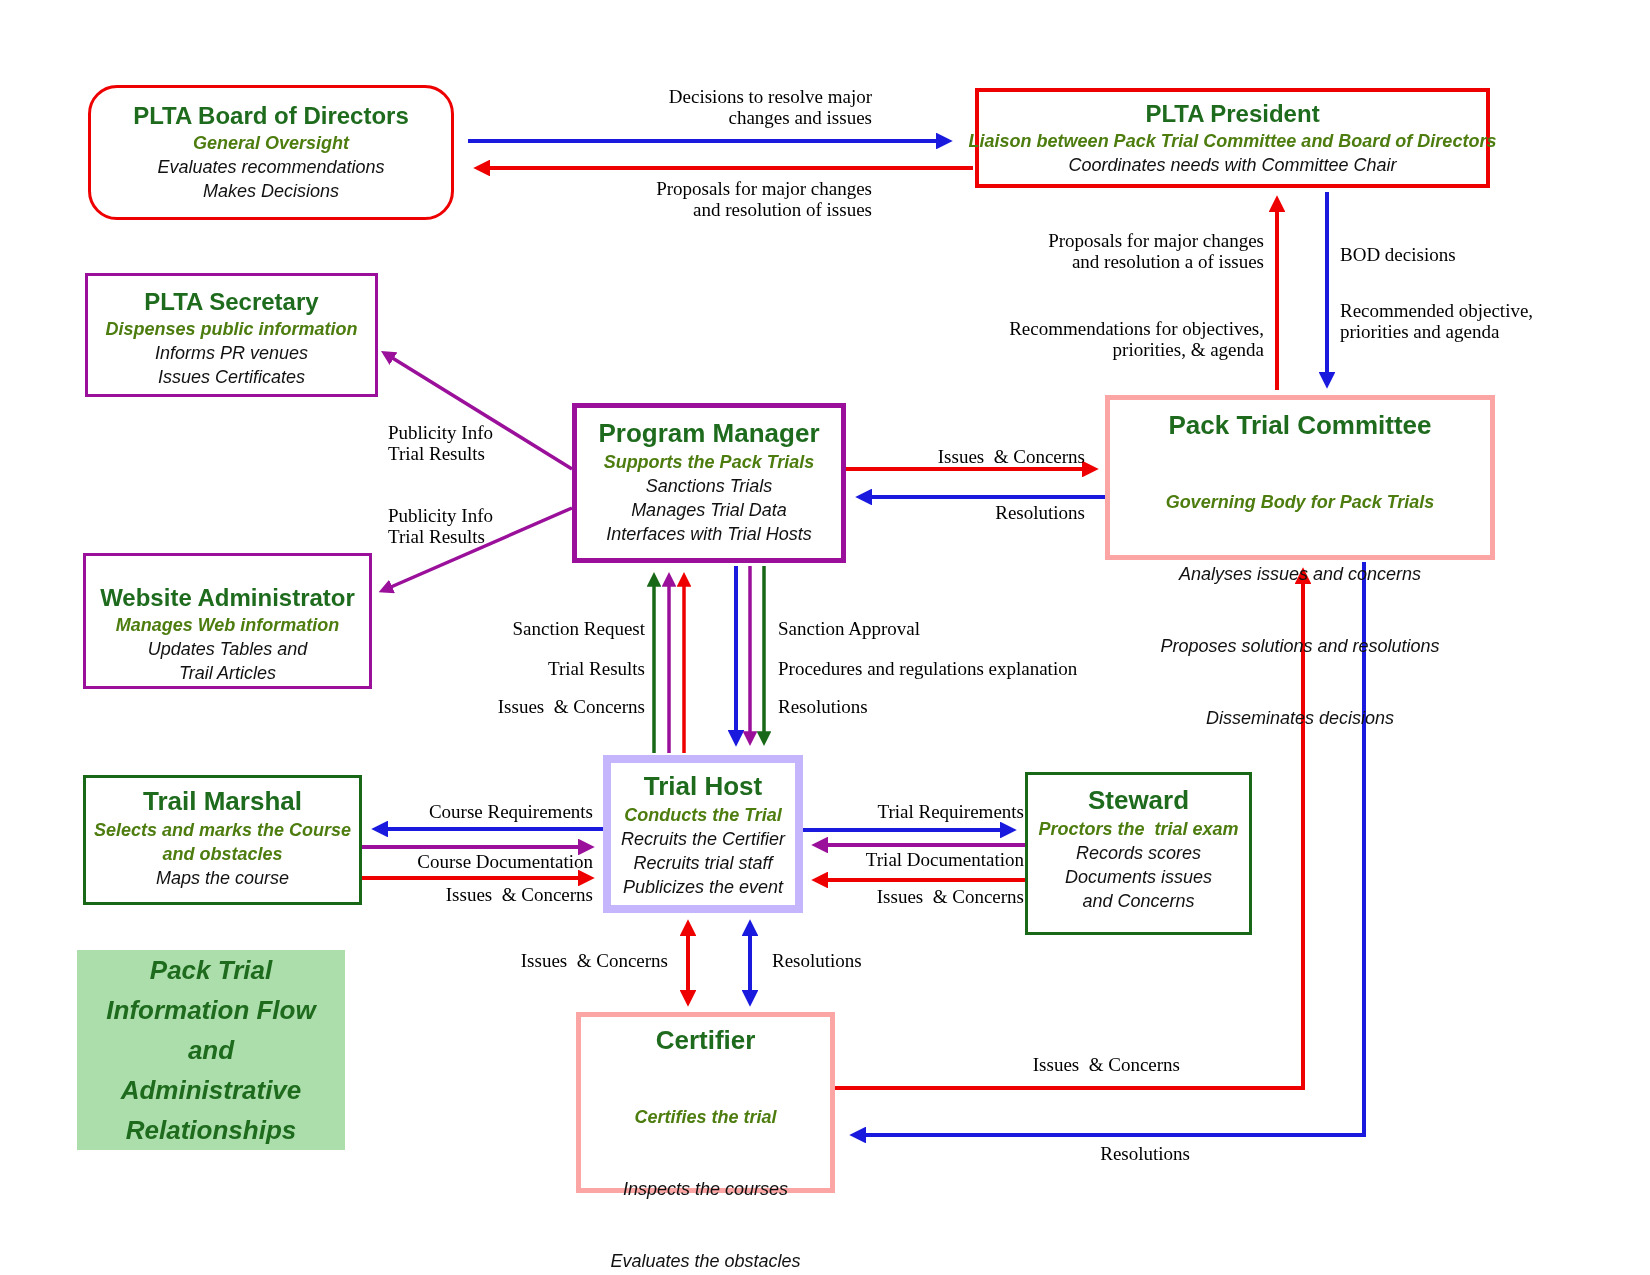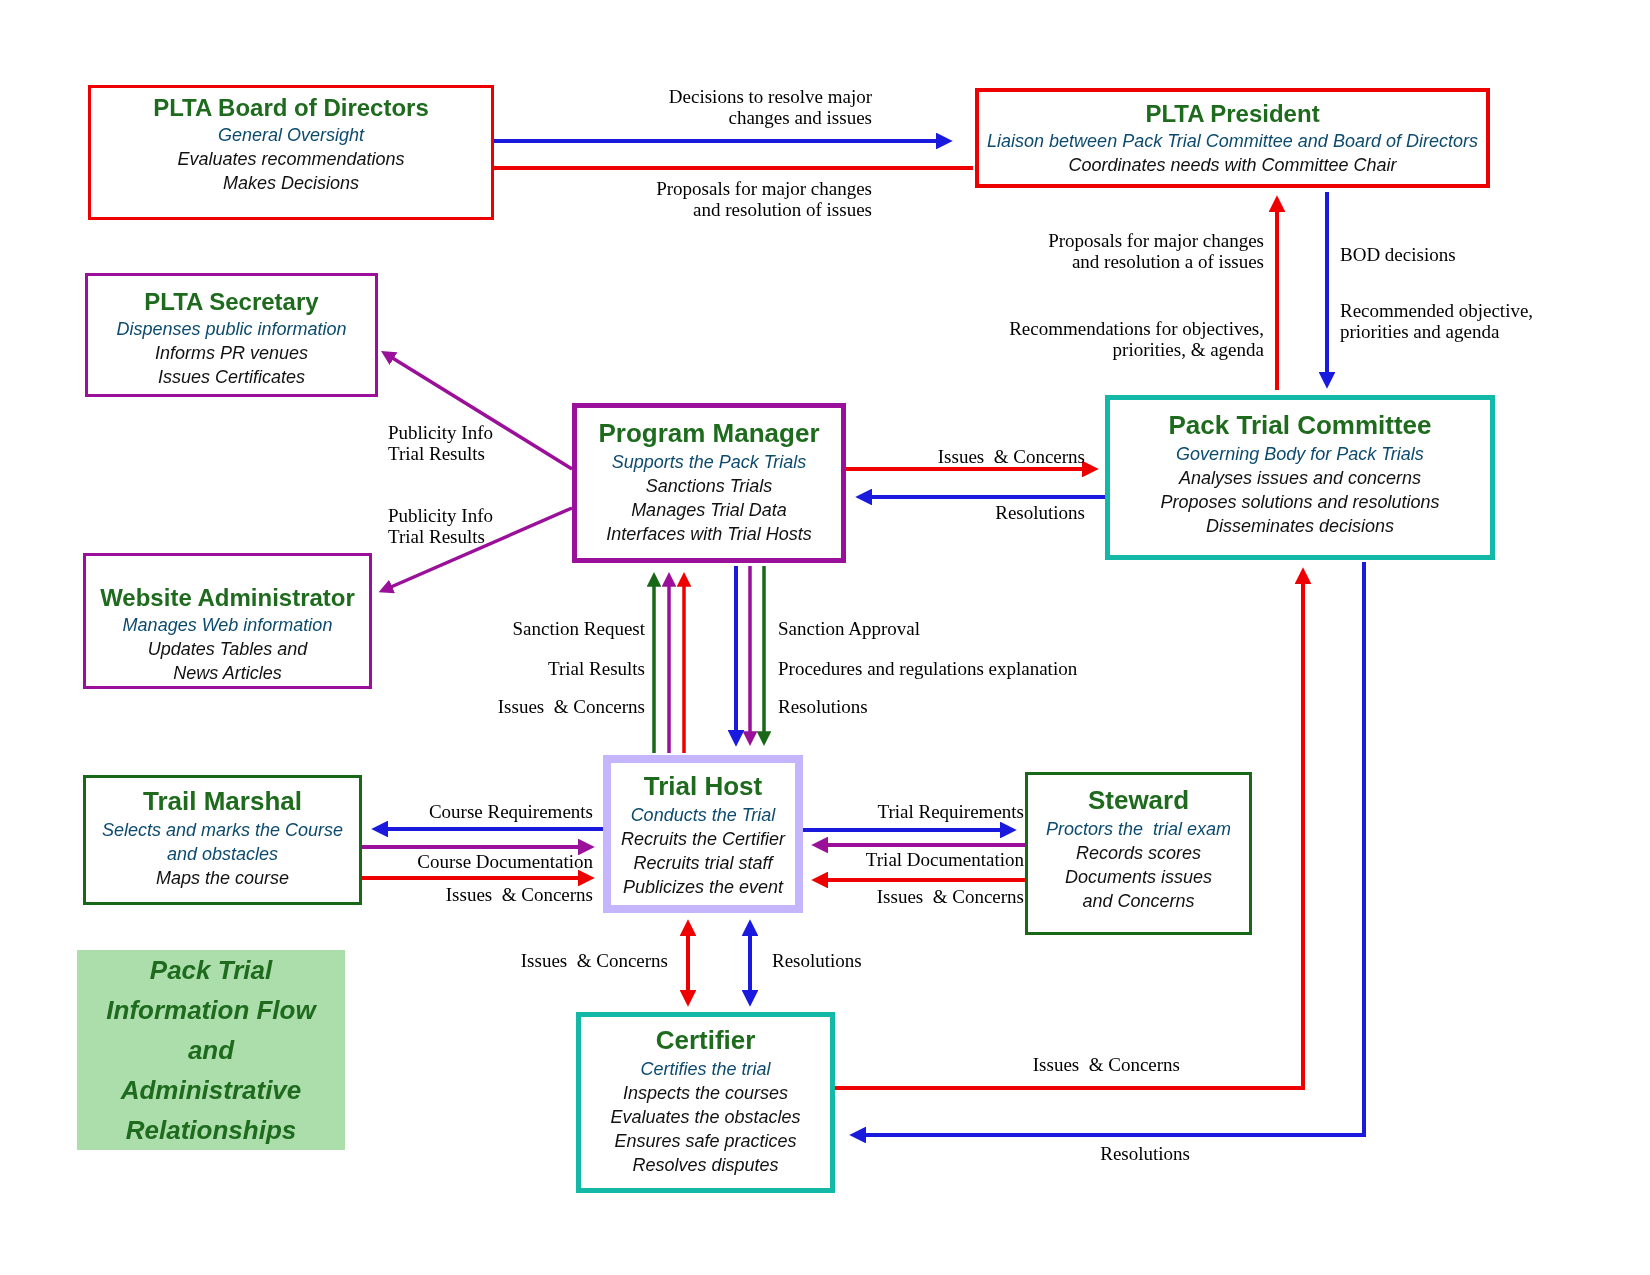--- a/index.html
+++ b/index.html
@@ -6,27 +6,27 @@
   #stage{position:relative;width:1650px;height:1275px;background:#ffffff;overflow:hidden;
          font-family:"Liberation Sans",sans-serif;}
   #arrows{position:absolute;left:0;top:0;width:1650px;height:1275px;}
 
   .box{position:absolute;box-sizing:border-box;background:#ffffff;display:flex;
        flex-direction:column;align-items:center;text-align:center;}
   .br-red3{border:3px solid #EE0000;}
   .br-red4{border:4px solid #EE0000;}
   .br-purple3{border:3px solid #9A109A;}
   .br-purple5{border:5px solid #9A109A;}
-  .br-blue5{border:5px solid #14b8a6;}
+  .br-blue5{border:5px solid #fca5a5;gap:48px;}
   .br-green3{border:3px solid #186818;}
   .br-green5{border:8px solid #c4b5fd;}
 
   .bt{font-weight:bold;color:#1E6B1E;font-size:24px;line-height:31px;white-space:pre;}
   .bt-big{font-size:26px;line-height:34px;}
-  .bbi{font-weight:normal;font-style:italic;color:#0c4a6e;font-size:18px;line-height:24px;white-space:pre;}
+  .bbi{font-weight:bold;font-style:italic;color:#4d7c0f;font-size:18px;line-height:24px;white-space:pre;}
   .bi{font-style:italic;color:#111111;font-size:18px;line-height:24px;white-space:pre;}
 
   .lab{position:absolute;font-family:"Liberation Serif",serif;font-size:19px;line-height:21px;
        color:#000000;white-space:pre;}
   .lab-c{text-align:right;}
   .lab-r{text-align:right;}
 
   .legend{position:absolute;left:77px;top:950px;width:268px;height:200px;background:#ABDEAB;
           display:flex;flex-direction:column;justify-content:center;align-items:center;
           color:#1E6B1E;font-weight:bold;font-style:italic;font-size:26px;line-height:40px;
@@ -81,21 +81,21 @@
     <path d="M1025,845 L818,845" stroke="#9A109A" stroke-width="4" fill="none" marker-end="url(#mp)"></path>
     <path d="M1025,880 L818,880" stroke="#EE0000" stroke-width="4" fill="none" marker-end="url(#mr)"></path>
 
     <path d="M688,926 L688,1000" stroke="#EE0000" stroke-width="4" fill="none" marker-start="url(#mr)" marker-end="url(#mr)"></path>
     <path d="M750,926 L750,1000" stroke="#1A1ADF" stroke-width="4" fill="none" marker-start="url(#mb)" marker-end="url(#mb)"></path>
 
     <path d="M835,1088 L1303,1088 L1303,574" stroke="#EE0000" stroke-width="4" fill="none" marker-end="url(#mr)"></path>
     <path d="M1364,562 L1364,1135 L856,1135" stroke="#1A1ADF" stroke-width="4" fill="none" marker-end="url(#mb)"></path>
   </svg>
 
-  <div class="box br-red3" style="left:88px;top:85px;width:406px;height:135px;padding-top:4px;">
+  <div class="box br-red3" style="left:88px;top:85px;width:366px;height:135px;padding-top:12px;border-radius:29px;">
     <div class="bt">PLTA Board of Directors</div>
     <div class="bbi">General Oversight</div>
     <div class="bi">Evaluates recommendations</div>
     <div class="bi">Makes Decisions</div>
   </div>
 
   <div class="box br-red4" style="left:975px;top:88px;width:515px;height:100px;padding-top:6px;">
     <div class="bt">PLTA President</div>
     <div class="bbi">Liaison between Pack Trial Committee and Board of Directors</div>
     <div class="bi">Coordinates needs with Committee Chair</div>
@@ -121,21 +121,21 @@
     <div class="bbi">Governing Body for Pack Trials</div>
     <div class="bi">Analyses issues and concerns</div>
     <div class="bi">Proposes solutions and resolutions</div>
     <div class="bi">Disseminates decisions</div>
   </div>
 
   <div class="box br-purple3" style="left:83px;top:553px;width:289px;height:136px;padding-top:26px;">
     <div class="bt">Website Administrator</div>
     <div class="bbi">Manages Web information</div>
     <div class="bi">Updates Tables and</div>
-    <div class="bi">News Articles</div>
+    <div class="bi">Trail Articles</div>
   </div>
 
   <div class="box br-green3" style="left:83px;top:775px;width:279px;height:130px;padding-top:6px;">
     <div class="bt bt-big">Trail Marshal</div>
     <div class="bbi">Selects and marks the Course
 and obstacles</div>
     <div class="bi">Maps the course</div>
   </div>
 
   <div class="box br-green5" style="left:603px;top:755px;width:200px;height:158px;padding-top:6px;">

